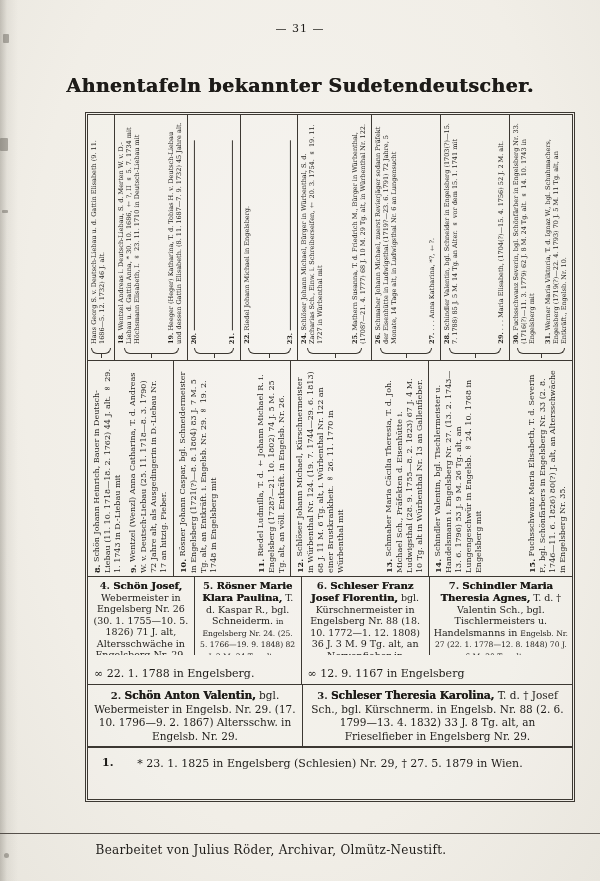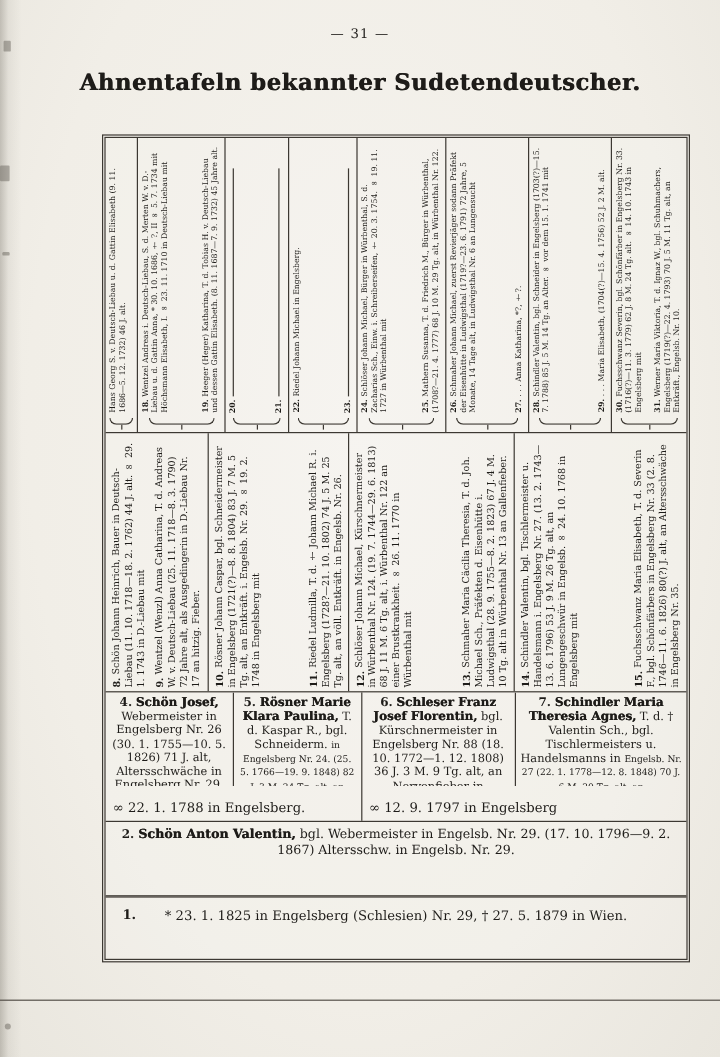--- a/index.html
+++ b/index.html
@@ -5,21 +5,21 @@
   :root{ --ink:#1e1c19; --ln:#3c3832; --paper:#f2efe8; }
   *{ box-sizing:border-box; margin:0; padding:0; }
   html,body{ width:600px; }
   body{ font-family:"DejaVu Serif","Liberation Serif",serif; color:var(--ink); }
   .page{ position:relative; width:600px; height:881px; overflow:hidden;
     background:
       linear-gradient(90deg, rgba(90,85,75,.30) 0, rgba(90,85,75,.08) 7px, rgba(0,0,0,0) 18px),
       radial-gradient(ellipse at 50% 40%, #f5f3ee 0%, #f1eee7 65%, #e9e6de 100%);
   }
   .pageno{ position:absolute; top:22px; left:0; right:0; text-align:center; font-size:11px; letter-spacing:1px; }
-  .title{ position:absolute; top:58px; left:0; right:0; text-align:center; font-size:19px; font-weight:bold;
+  .title{ position:absolute; top:74px; left:0; right:0; text-align:center; font-size:19px; font-weight:bold;
           letter-spacing:.4px; text-shadow:.5px 0 0 currentColor; }
   .subtitle{ position:absolute; top:88px; left:0; right:0; text-align:center; font-size:13px; }
   .subtitle .b{ font-weight:bold; text-shadow:.3px 0 0 currentColor; }
   .atable{ position:absolute; left:85px; top:112px; width:490px; border:3px double var(--ln); background:rgba(255,255,255,.12); }
   .band{ display:flex; width:100%; }
   .bandA{ height:246px; border-bottom:1px solid var(--ln); }
   .bandB{ height:216px; border-bottom:1px solid var(--ln); }
   .bandC{ height:108px; border-bottom:1px solid var(--ln); }
   .bandD{ height:62px;  border-bottom:1px solid var(--ln); }
   .mrow{ height:20px; text-align:center; font-size:11.5px; padding-top:2px; }
@@ -196,33 +196,39 @@
             <span>bgl. Kürschnermeister in Engelsberg Nr. 88 (18. 10. 1772—1. 12. 1808) 36 J. 3 M. 9 Tg. alt, an Nervenfieber in Engelsberg Nr. 6.</span>
             <span class="csmall"></span>
           </div>
           <div class="ccell" style="flex:53">
             <span class="cnum">7.</span>
             <span class="cname">Schindler Maria Theresia Agnes,</span>
             <span>T. d. † Valentin Sch., bgl. Tischlermeisters u. Handelsmanns in</span>
             <span class="csmall">Engelsb. Nr. 27 (22. 1. 1778—12. 8. 1848) 70 J. 6 M. 20 Tg. alt, an Lungenentzündung in Engelsberg Nr. 6.</span>
           </div>
         </div>
-        <div class="mline">∞ 12. 9. 1797 in Engelsberg</div>
+        <div class="mline">∞ 12. 9. 1167 in Engelsberg</div>
       </div>
     </div>
 
     <div class="band bandD">
       <div class="dcell" style="flex:44">
         <span class="cnum">2.</span>
         <span class="dname">Schön Anton Valentin,</span>
         <span>bgl. Webermeister in Engelsb. Nr. 29. (17. 10. 1796—9. 2. 1867) Altersschw. in Engelsb. Nr. 29.</span>
       </div>
+      <div class="dcell" style="flex:56">
+        <span class="cnum">3.</span>
+        <span class="dname">Schleser Theresia Karolina,</span>
+        <span>T. d. † Josef Sch., bgl. Kürschnerm. in Engelsb. Nr. 88 (2. 6. 1799—13. 4. 1832) 33 J. 8 Tg. alt, an Frieselfieber in Engelsberg Nr. 29.</span>
+      </div>
     </div>
 
 
     <div class="bandE">
       <span class="num1">1.</span>
       <div class="e2">* 23. 1. 1825 in Engelsberg (Schlesien) Nr. 29, † 27. 5. 1879 in Wien.</div>
     </div>
   </div>
 
   <div class="rule"></div>
+  <div class="footer">Bearbeitet von Julius Röder, Archivar, Olmütz-Neustift.</div>
 </div>
 
 </body></html>

